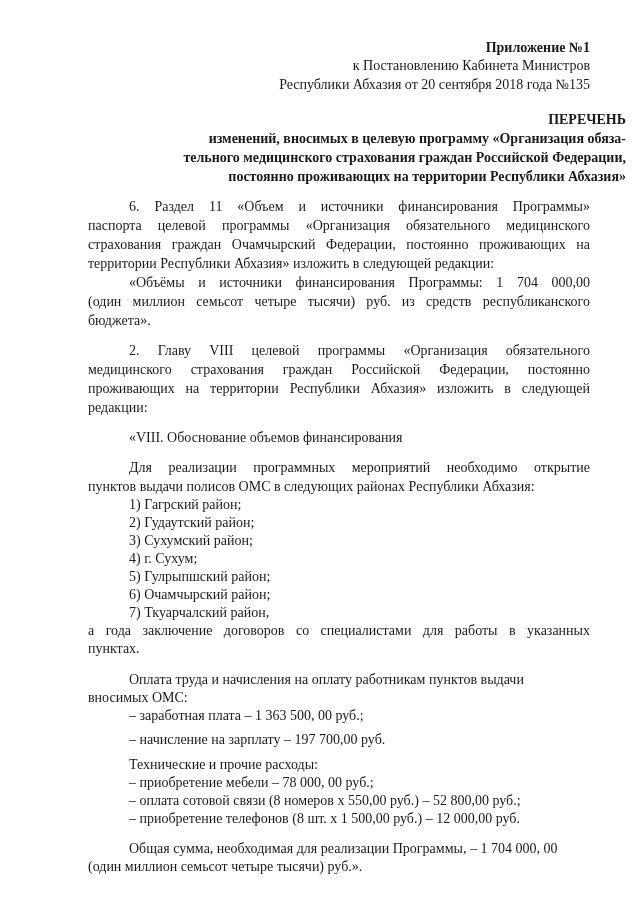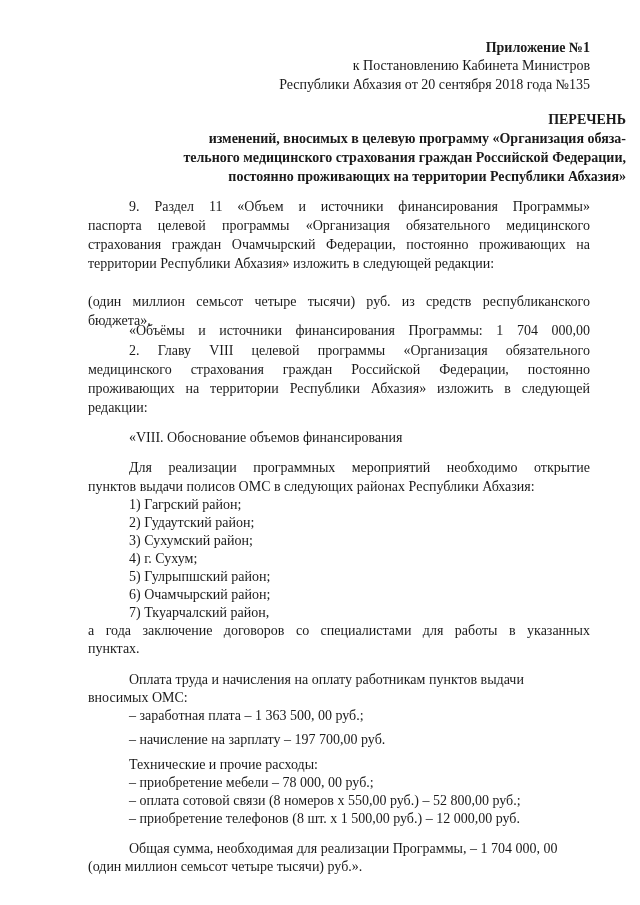--- a/index.html
+++ b/index.html
@@ -48,25 +48,25 @@
 
   <div class="line right bold" style="top:38px;">Приложение №1</div>
   <div class="line right" style="top:56px;">к Постановлению Кабинета Министров</div>
   <div class="line right" style="top:75px;">Республики Абхазия от 20 сентября 2018 года №135</div>
 
   <div class="line center bold" style="top:110px;">ПЕРЕЧЕНЬ</div>
   <div class="line center bold" style="top:129px;">изменений, вносимых в целевую программу «Организация обяза-</div>
   <div class="line center bold" style="top:148px;">тельного медицинского страхования граждан Российской Федерации,</div>
   <div class="line center bold" style="top:167px;">постоянно проживающих на территории Республики Абхазия»</div>
 
-  <div class="line indent-j" style="top:197px;">9. Раздел 11 «Объем и источники финансирования Программы»</div>
+  <div class="line indent-j" style="top:197px;">6. Раздел 11 «Объем и источники финансирования Программы»</div>
   <div class="line justify" style="top:216px;">паспорта целевой программы «Организация обязательного медицинского</div>
   <div class="line justify" style="top:235px;">страхования граждан Очамчырский Федерации, постоянно проживающих на</div>
   <div class="line plain" style="top:254px;">территории Республики Абхазия» изложить в следующей редакции:</div>
-  <div class="line indent-j" style="top:273px;margin-top:48px;">«Объёмы и источники финансирования Программы: 1 704 000,00</div>
+  <div class="line indent-j" style="top:273px;">«Объёмы и источники финансирования Программы: 1 704 000,00</div>
   <div class="line justify" style="top:292px;">(один миллион семьсот четыре тысячи) руб. из средств республиканского</div>
   <div class="line plain" style="top:311px;">бюджета».</div>
 
   <div class="line indent-j" style="top:341px;">2. Главу VIII целевой программы «Организация обязательного</div>
   <div class="line justify" style="top:360px;">медицинского страхования граждан Российской Федерации, постоянно</div>
   <div class="line justify" style="top:379px;">проживающих на территории Республики Абхазия» изложить в следующей</div>
   <div class="line plain" style="top:398px;">редакции:</div>
 
   <div class="line indent" style="top:428px;">«VIII. Обоснование объемов финансирования</div>
 

